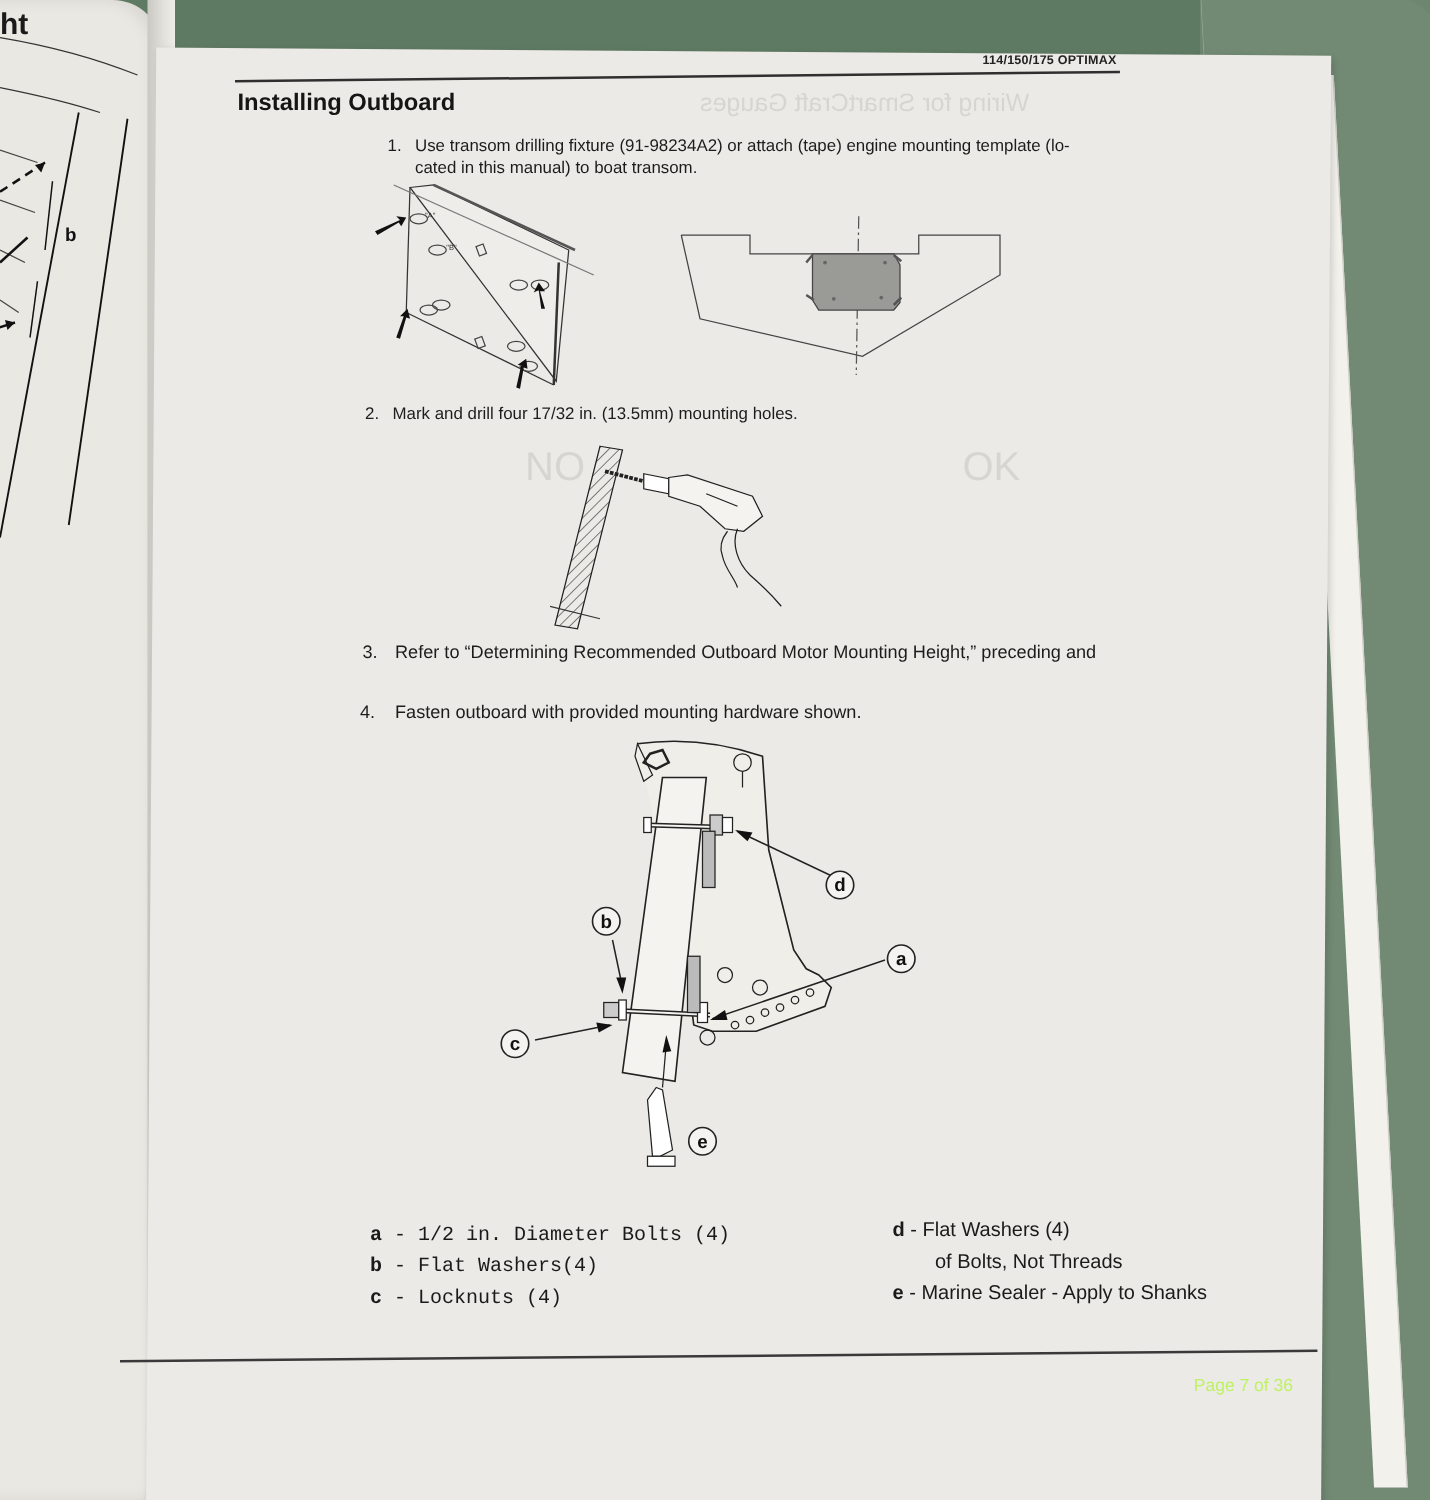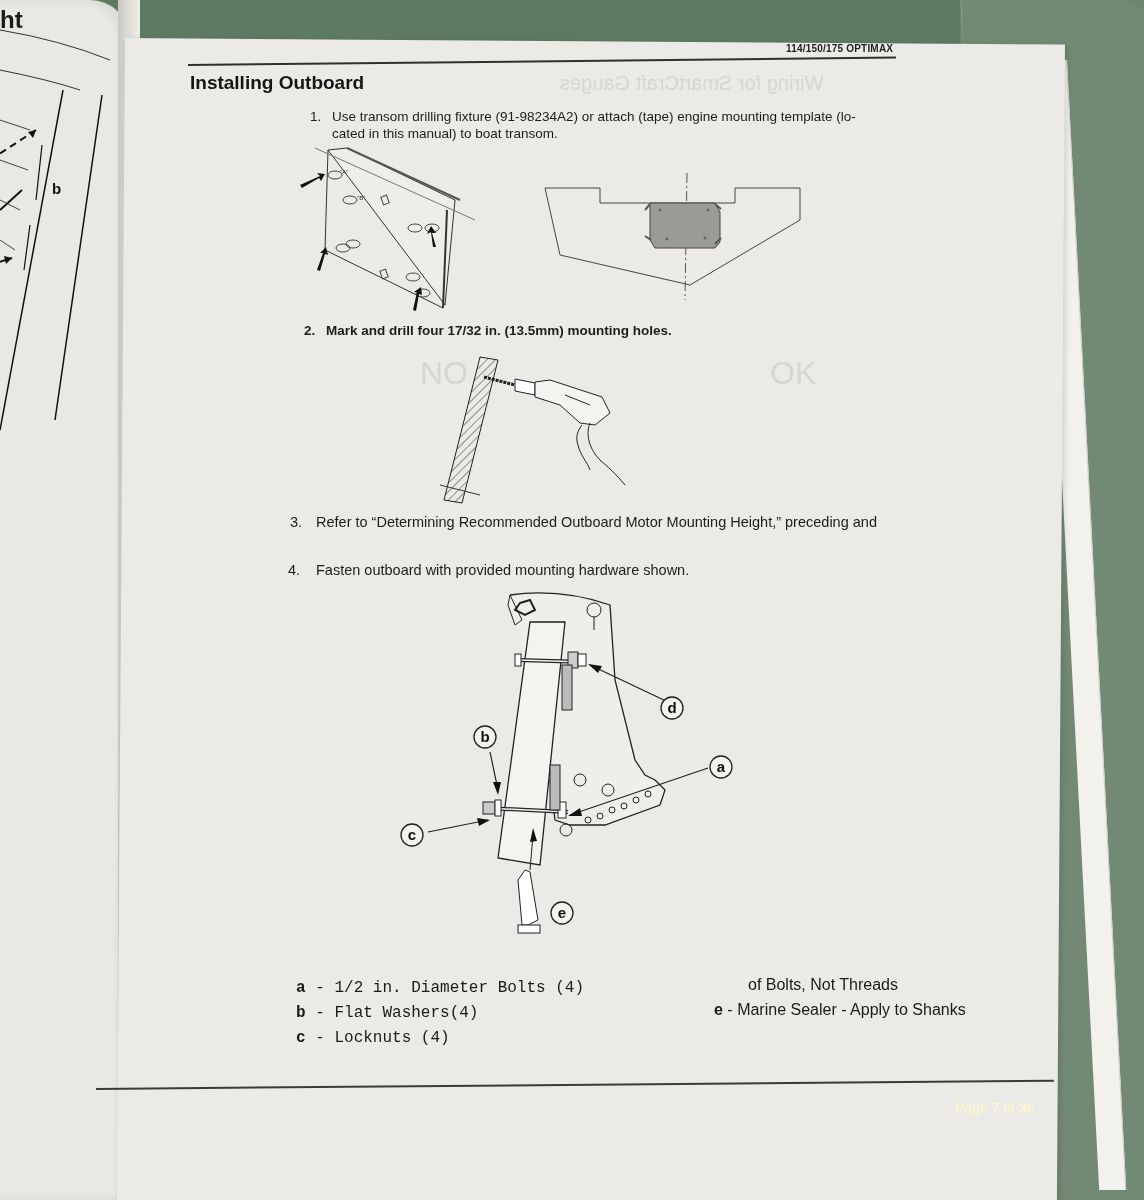--- a/index.html
+++ b/index.html
@@ -14,21 +14,21 @@
   .page-edge{position:absolute;left:1040px;top:60px;width:26px;height:1130px;background:#f2f1ec;transform:skewX(3deg);transform-origin:top left;border-right:1px solid #cfcdc6;}
   .doc-header{position:absolute;left:786px;top:43px;font-size:10px;font-weight:bold;color:#222;letter-spacing:.2px;}
   .header-rule{position:absolute;left:188px;top:64px;width:708px;height:2px;background:#2f2f2f;transform:rotate(-0.6deg);transform-origin:left;}
   .title{position:absolute;left:190px;top:72px;font-size:19px;font-weight:bold;color:#151515;}
   .step{position:absolute;font-size:13.5px;color:#1c1c1c;line-height:17px;}
   .step .num{display:inline-block;width:22px;}
   .fig{position:absolute;}
   .legend{position:absolute;font-size:16px;color:#1a1a1a;line-height:25px;}
   .legend b{font-weight:bold;}
   .footer-rule{position:absolute;left:96px;top:1088px;width:958px;height:2px;background:#3a3a3a;transform:rotate(-0.5deg);transform-origin:left;}
-  .page-num{position:absolute;left:955px;top:1100px;font-size:14px;color:#fef9c3;text-align:right;}
+  .page-num{position:absolute;left:955px;top:1100px;font-size:14px;color:#bef264;text-align:right;}
   .ghost{position:absolute;color:rgba(120,120,120,.18);font-size:14px;}
 </style>
 </head>
 <body>
 
 <div class="bg-mat"></div>
 <div class="mat-panel"></div>
 
 <div class="left-page">
   <span class="ht">ht</span>
@@ -108,21 +108,21 @@
       <circle cx="410" cy="98" r="1.5"></circle>
     </g>
   <g stroke="#555" stroke-width="2">
       <line x1="355" y1="64" x2="350" y2="70"></line>
       <line x1="420" y1="64" x2="426" y2="69"></line>
       <line x1="356" y1="100" x2="350" y2="96"></line>
       <line x1="420" y1="104" x2="426" y2="98"></line>
     </g>
 </svg>
 
-<div class="step" style="left:304px;top:322px;font-weight:bold;">
+<div class="step" style="left:292px;top:322px;">
   <span class="num">2.</span><span>Mark and drill four 17/32 in. (13.5mm) mounting holes.</span>
 </div>
 
 <svg class="fig" style="left:440px;top:355px" width="240" height="160">
   <defs>
     <pattern id="hatch" width="6" height="6" patternUnits="userSpaceOnUse" patternTransform="rotate(45)">
       <line x1="0" y1="0" x2="0" y2="6" stroke="#333" stroke-width="1"></line>
     </pattern>
   </defs>
   <polygon points="40,2 58,5 22,148 4,145" fill="url(#hatch)" stroke="#222" stroke-width="1"></polygon>
@@ -218,18 +218,19 @@
       </g>
   </g>
 </svg>
 
 <div class="legend" style="left:296px;top:976px;font-family:Liberation Mono, monospace;">
   <div><b>a</b> <span>- 1/2 in. Diameter Bolts (4)</span></div>
   <div><b>b</b> <span>- Flat Washers(4)</span></div>
   <div><b>c</b> <span>- Locknuts (4)</span></div>
 </div>
 <div class="legend" style="left:714px;top:972px;">
+  <div><b>d</b> <span>- Flat Washers (4)</span></div>
   <div style="padding-left:34px">of Bolts, Not Threads</div>
   <div><b>e</b> <span>- Marine Sealer - Apply to Shanks</span></div>
 </div>
 
 <div class="footer-rule"></div>
 <div class="page-num">Page 7 of 36</div>
 
 </body></html>

